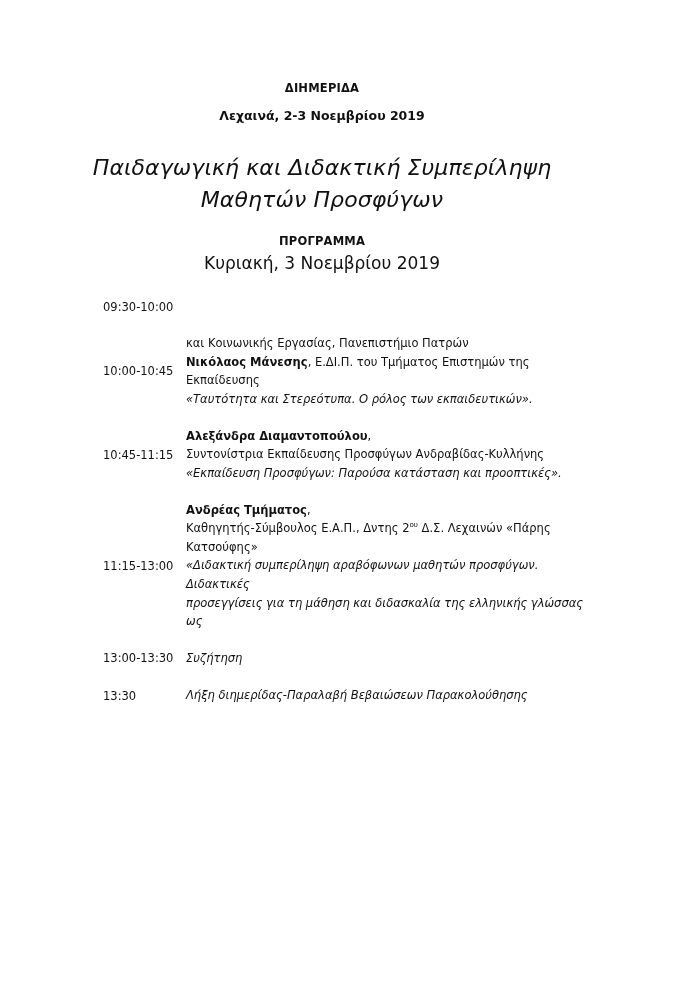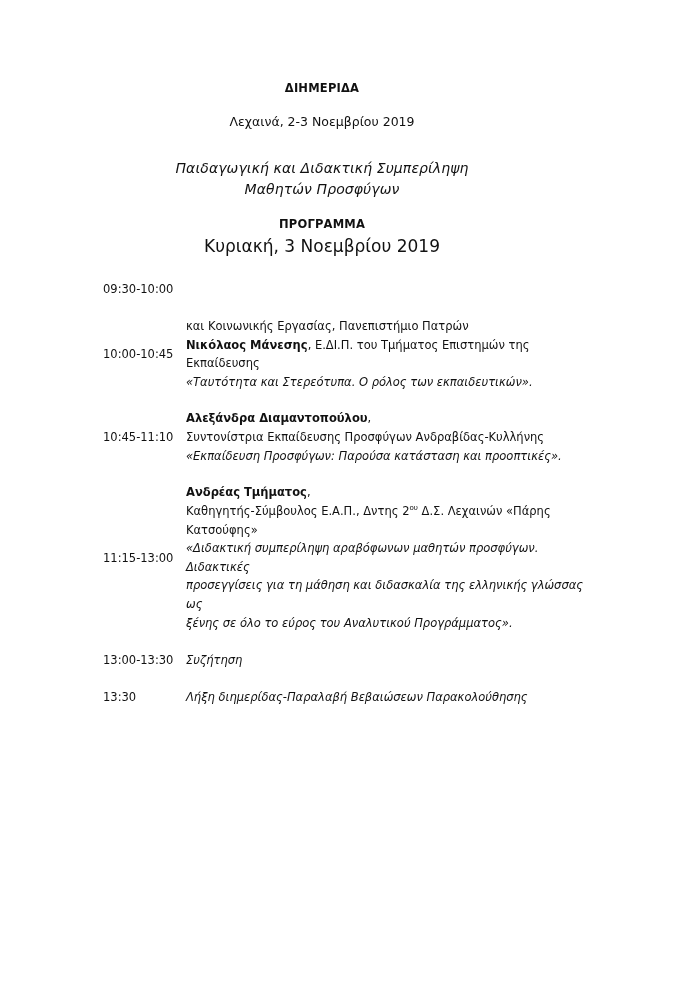--- a/index.html
+++ b/index.html
@@ -28,30 +28,30 @@
     padding-top: 80px;
   }
   .kicker {
     font-size: 11.5px;
     font-weight: bold;
     letter-spacing: 0.2px;
     line-height: 1.5;
   }
   .subkicker {
     font-size: 12.5px;
-    font-weight: normal;
+    font-weight: bold;
     line-height: 1.6;
-    margin-top: 15px;
+    margin-top: 9px;
   }
 
   .doc-title {
     margin-top: 26px;
     font-style: italic;
     font-weight: normal;
-    font-size: 14px;
+    font-size: 22px;
     line-height: 1.45;
     letter-spacing: 0.1px;
   }
   .doc-title .line {
     display: block;
   }
 
   .program-head {
     margin-top: 18px;
     font-size: 11.5px;
@@ -129,36 +129,35 @@
     <div class="entry">
       <div class="entry-time">10:00-10:45</div>
       <div class="entry-body">
         <span class="ln">και Κοινωνικής Εργασίας, Πανεπιστήμιο Πατρών</span>
         <span class="ln"><span class="nm">Νικόλαος Μάνεσης</span><span>, Ε.ΔΙ.Π. του Τμήματος Επιστημών της Εκπαίδευσης</span></span>
         <span class="ln it">«Ταυτότητα και Στερεότυπα. Ο ρόλος των εκπαιδευτικών».</span>
       </div>
     </div>
 
     <div class="entry">
-      <div class="entry-time">10:45-11:10</div>
+      <div class="entry-time">10:45-11:15</div>
       <div class="entry-body">
         <span class="ln"><span class="nm">Αλεξάνδρα Διαμαντοπούλου</span><span>,</span></span>
         <span class="ln">Συντονίστρια Εκπαίδευσης Προσφύγων Ανδραβίδας-Κυλλήνης</span>
         <span class="ln it">«Εκπαίδευση Προσφύγων: Παρούσα κατάσταση και προοπτικές».</span>
       </div>
     </div>
 
     <div class="entry">
       <div class="entry-time">11:15-13:00</div>
       <div class="entry-body">
         <span class="ln"><span class="nm">Ανδρέας Τμήματος</span><span>,</span></span>
         <span class="ln"><span>Καθηγητής-Σύμβουλος Ε.Α.Π., Δντης  2</span><sup>ου</sup><span> Δ.Σ. Λεχαινών «Πάρης Κατσούφης»</span></span>
         <span class="ln it">«Διδακτική συμπερίληψη αραβόφωνων μαθητών προσφύγων. Διδακτικές</span>
         <span class="ln it">προσεγγίσεις για τη μάθηση και διδασκαλία της ελληνικής γλώσσας ως</span>
-        <span class="ln it">ξένης σε όλο το εύρος του Αναλυτικού Προγράμματος».</span>
       </div>
     </div>
 
     <div class="entry">
       <div class="entry-time">13:00-13:30</div>
       <div class="entry-body">
         <span class="ln it">Συζήτηση</span>
       </div>
     </div>
 

